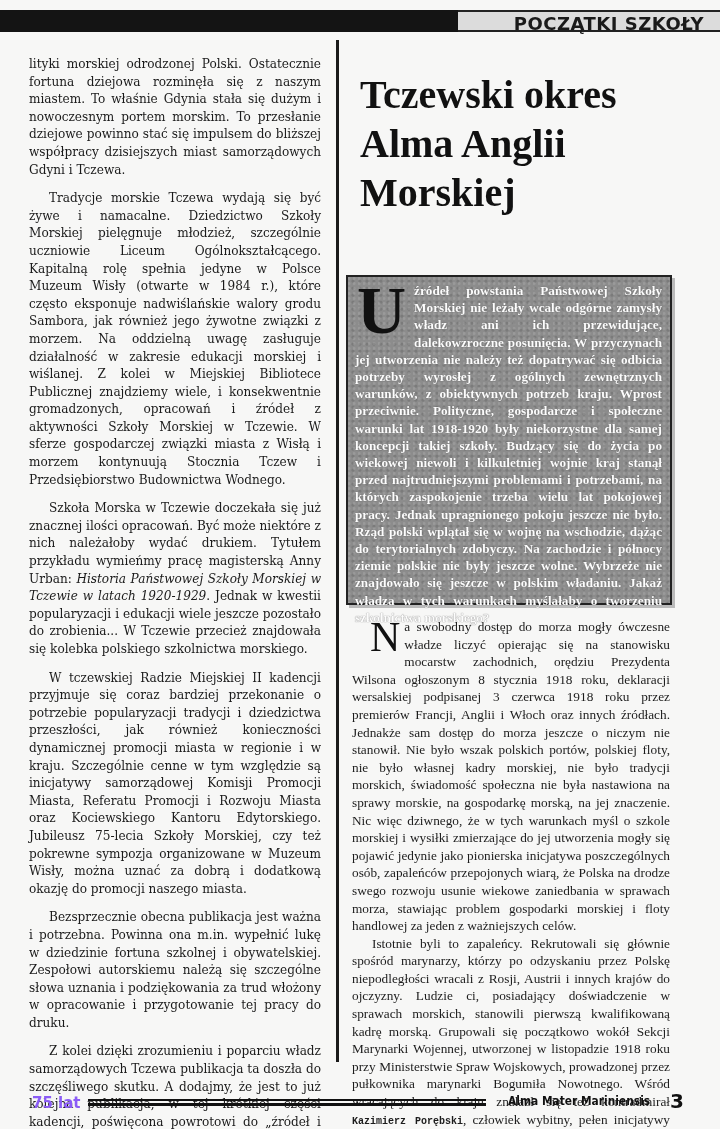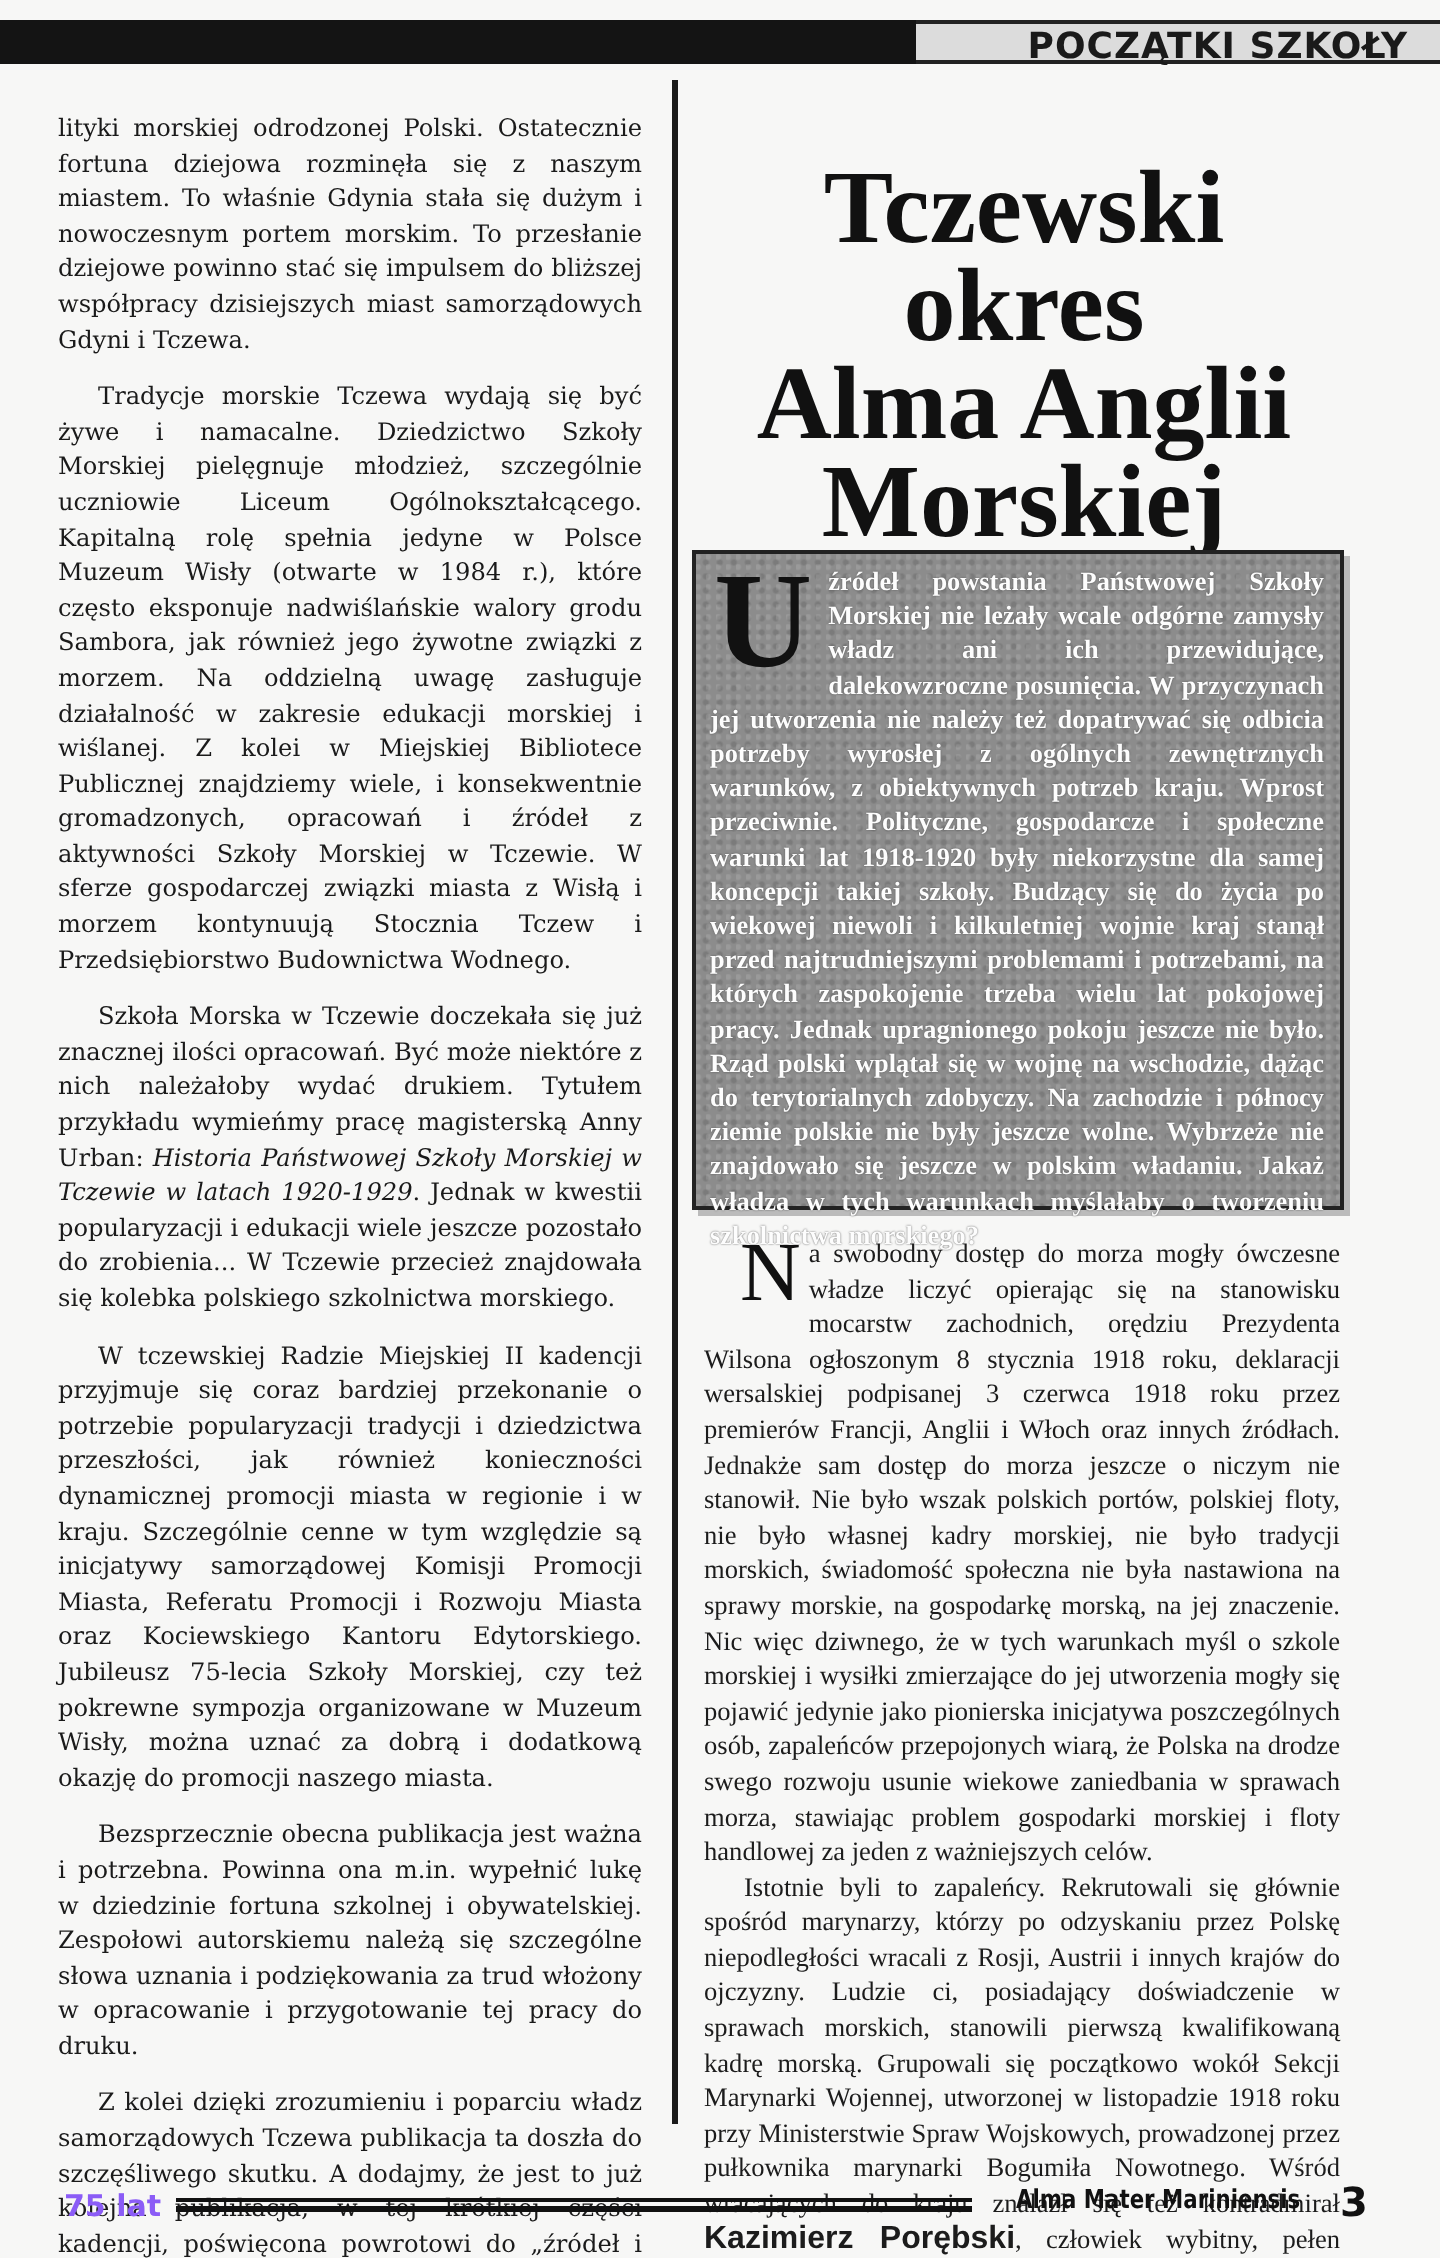--- a/index.html
+++ b/index.html
@@ -42,24 +42,24 @@
     font-size: 15px; 
   }
 
   .col-divider {
     position: absolute; left: 336px; top: 40px; width: 3px; height: 1022px;
     background: #1a1a1a;
   }
 
   
   .article-title {
-    position: absolute; left: 360px; top: 80px; width: 304px;
-    text-align: center;
+    position: absolute; left: 360px; top: 70px; width: 304px;
+    text-align: left;
     font-family: "Liberation Serif", serif; font-weight: bold;
-    font-size: 52px; line-height: 49px; color: #111;
+    font-size: 40px; line-height: 49px; color: #111;
   }
 
   
   .lead-box {
     position: absolute; left: 346px; top: 275px; width: 326px; height: 330px;
     box-sizing: border-box;
     border: 2px solid #222;
     background: #8c8c8c;
     background-image:
       radial-gradient(circle at 20% 30%, rgba(255,255,255,0.12) 1px, transparent 2px),
@@ -87,21 +87,21 @@
     font-family: "Liberation Serif", serif;
     font-size: 13.3px; line-height: 17.6px; color: #1c1c1c;
     text-align: justify;
   }
   .right-col p { margin: 0; text-indent: 20px; }
   .right-col p.first { text-indent: 0; }
   .dropcap-n {
     float: left; font-size: 42px; line-height: 34px; margin: 2px 4px 0 18px;
     font-family: "Liberation Serif", serif; color: #111;
   }
-  .bold-name { font-weight: bold; font-family: Liberation Sans, sans-serif; font-size: 16px; }
+  .bold-name { font-weight: bold; font-family: Liberation Mono, monospace; font-size: 10px; }
 
   
   .footer-left-label {
     position: absolute; left: 32px; top: 1094px;
     font-family: "DejaVu Sans", sans-serif; font-weight: bold;
     font-size: 15px; color: #8b5cf6;
   }
   .footer-rule {
     position: absolute; left: 88px; top: 1099px; width: 398px; height: 7px;
     border-top: 2px solid #111; border-bottom: 3px solid #111; box-sizing: border-box;

